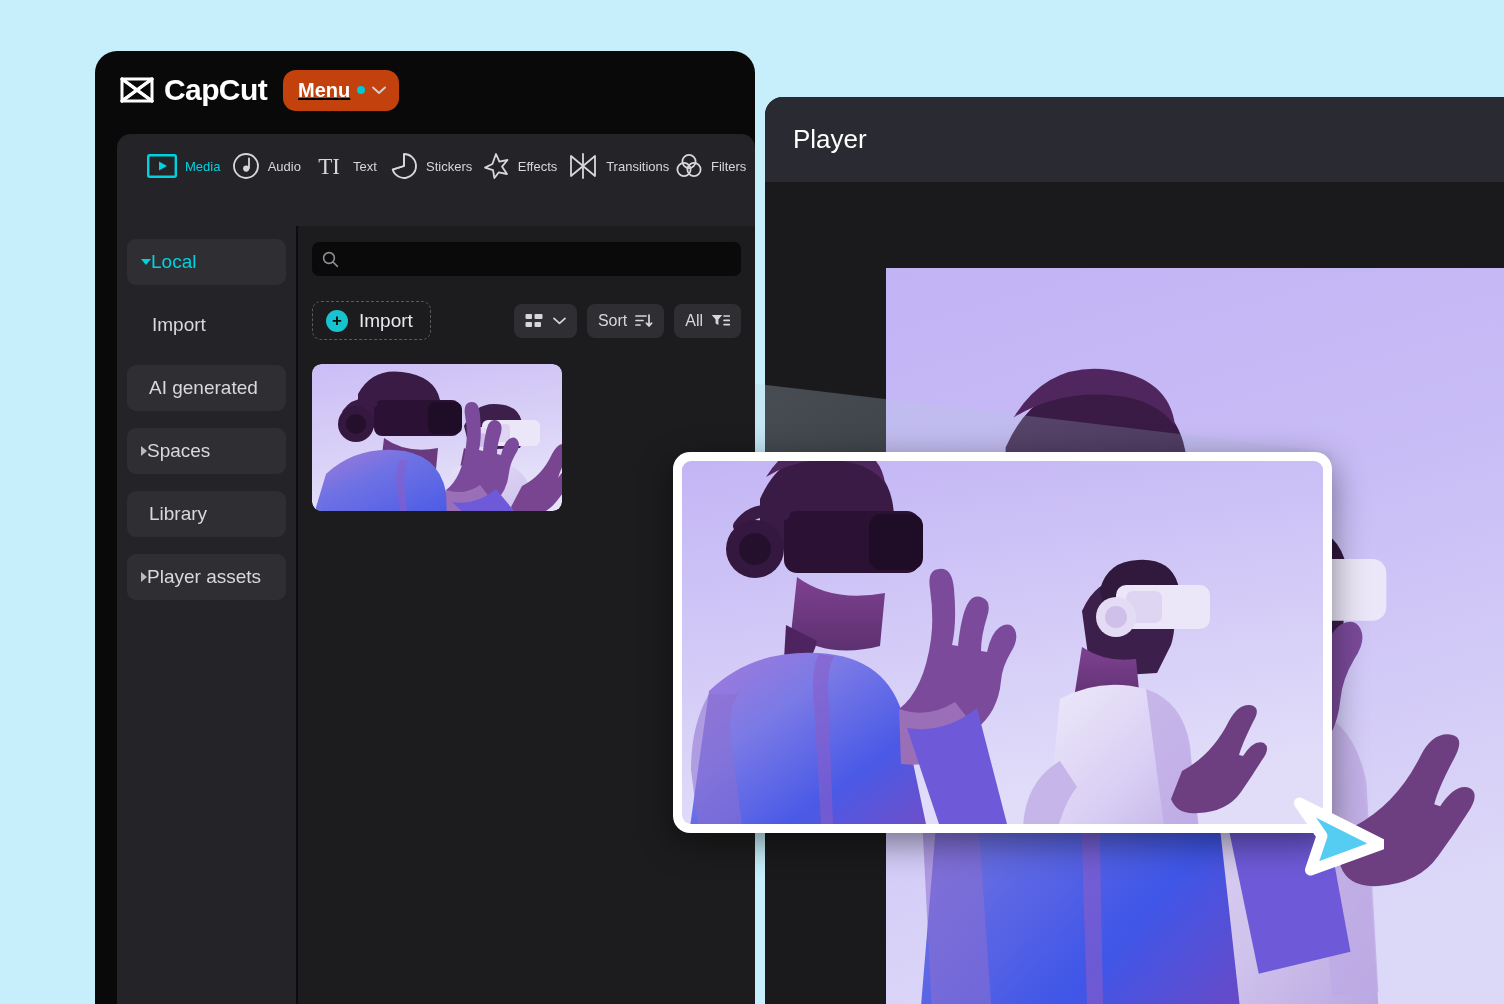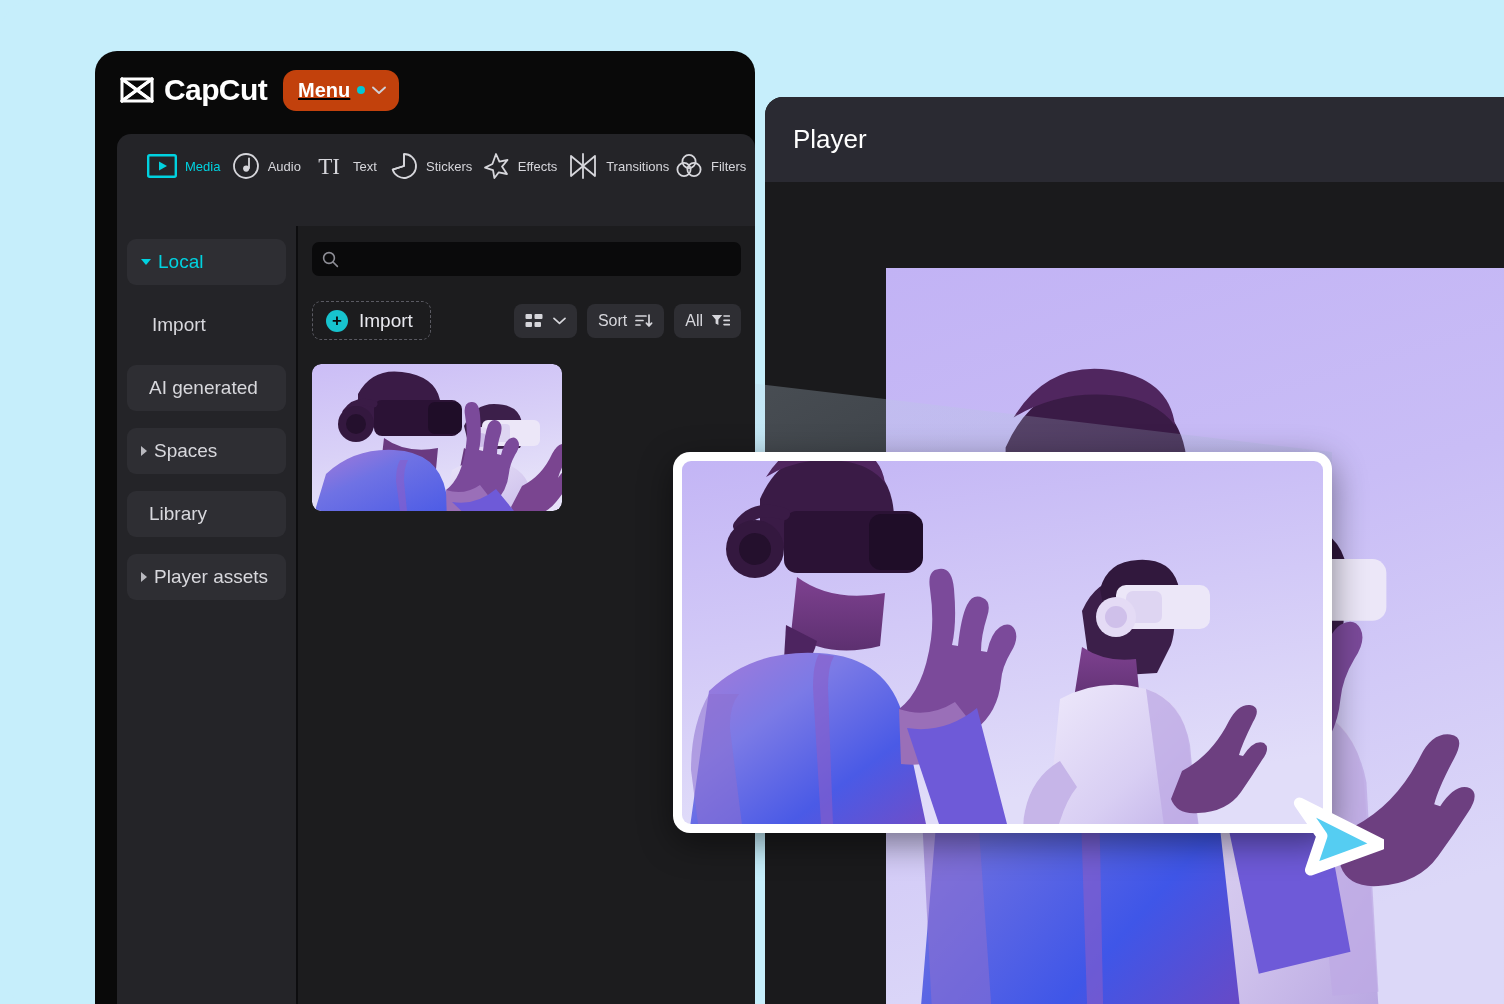--- a/index.html
+++ b/index.html
@@ -64,21 +64,21 @@
   #panel-body{ position:absolute; top:92px; left:0; right:0; bottom:0; display:flex; }
 
   
   #sidebar{
     width:181px; background:#242428; padding:13px 10px 0 10px;
     border-right:2px solid #0d0d0f;
     flex-shrink:0;
   }
   .side-item{
     height:46px; border-radius:9px; display:flex; align-items:center;
-    padding-left:14px; gap:7px; margin-bottom:17px; cursor:pointer;
+    padding-left:14px; margin-bottom:17px; cursor:pointer;
     font-size:19px; color:#d8d8dd;
     background:#2e2e33;
   }
   .side-item.plain{ background:transparent; padding-left:25px; }
   .side-item.active{ color:#00d2e0; }
   .tri{ width:0;height:0; }
   .tri.down{ border-left:5px solid transparent; border-right:5px solid transparent; border-top:6px solid #00d2e0; }
   .tri.right{ border-top:5px solid transparent; border-bottom:5px solid transparent; border-left:6px solid #b9b9bf; }
 
   

